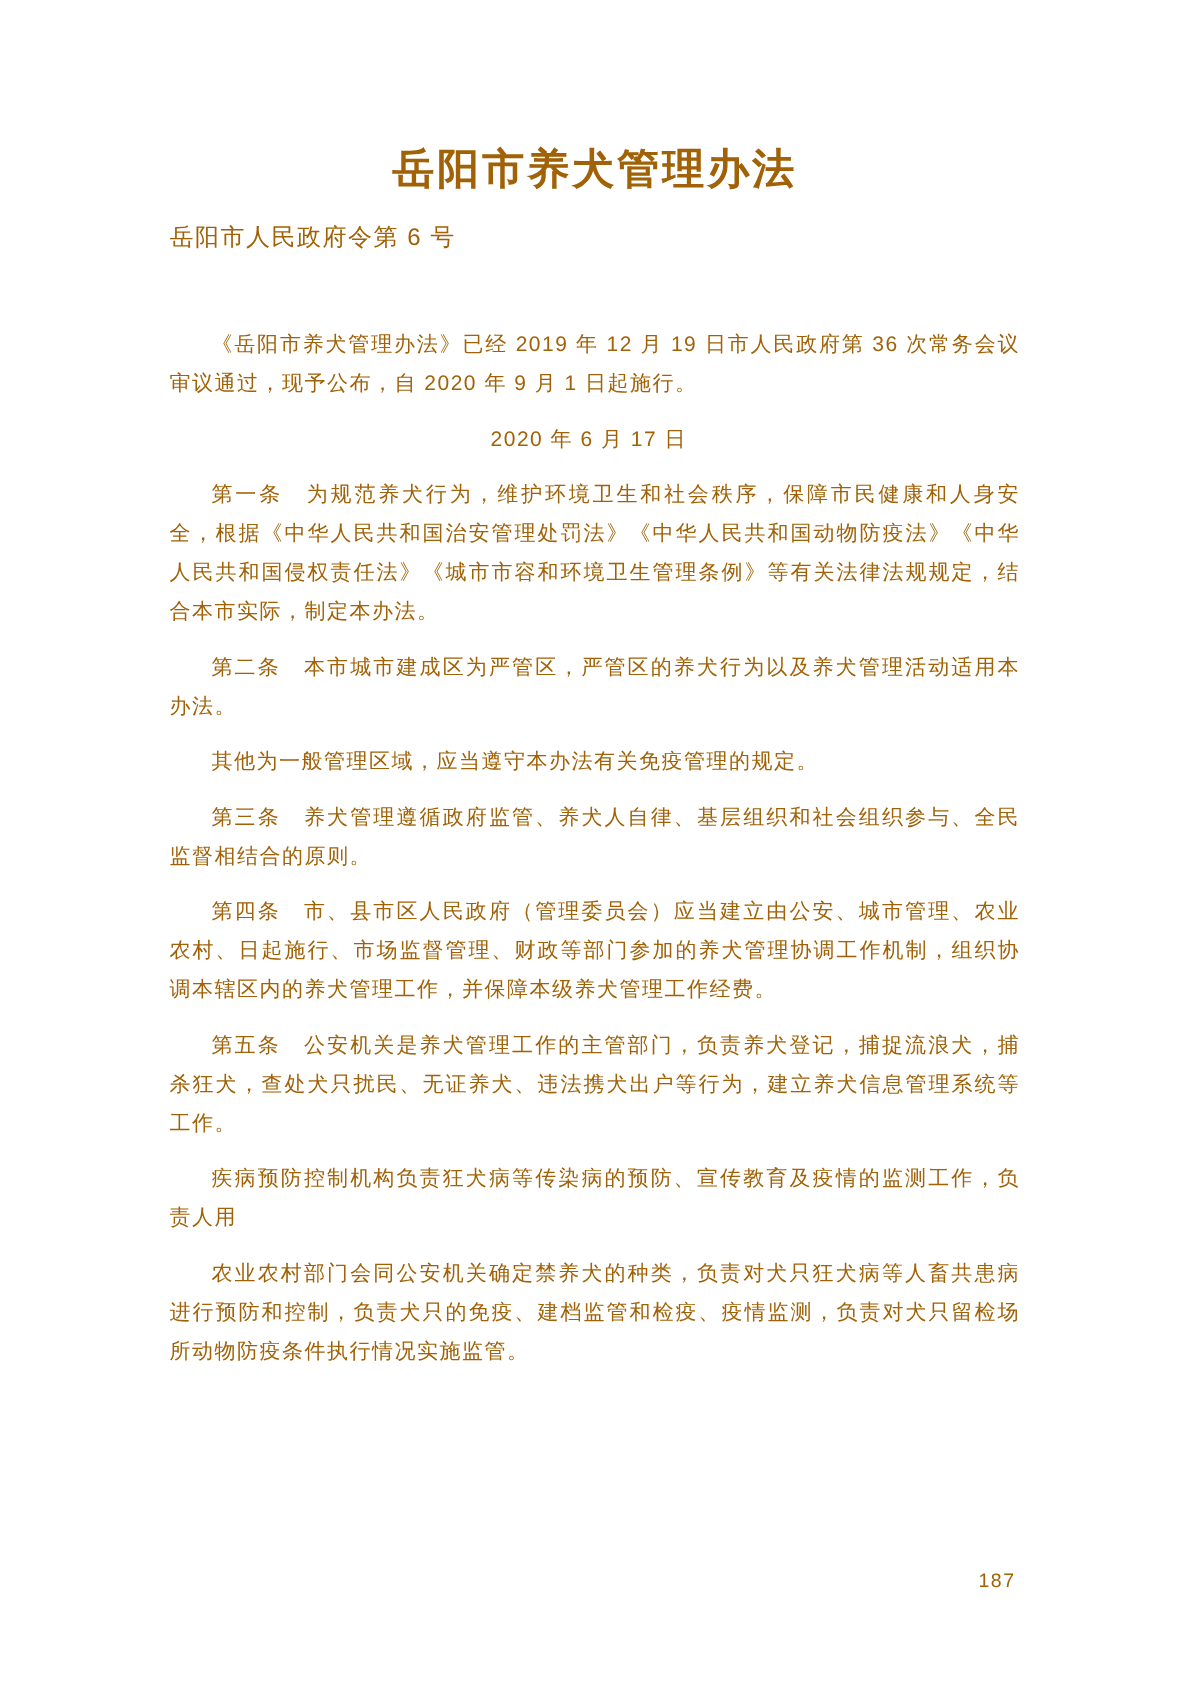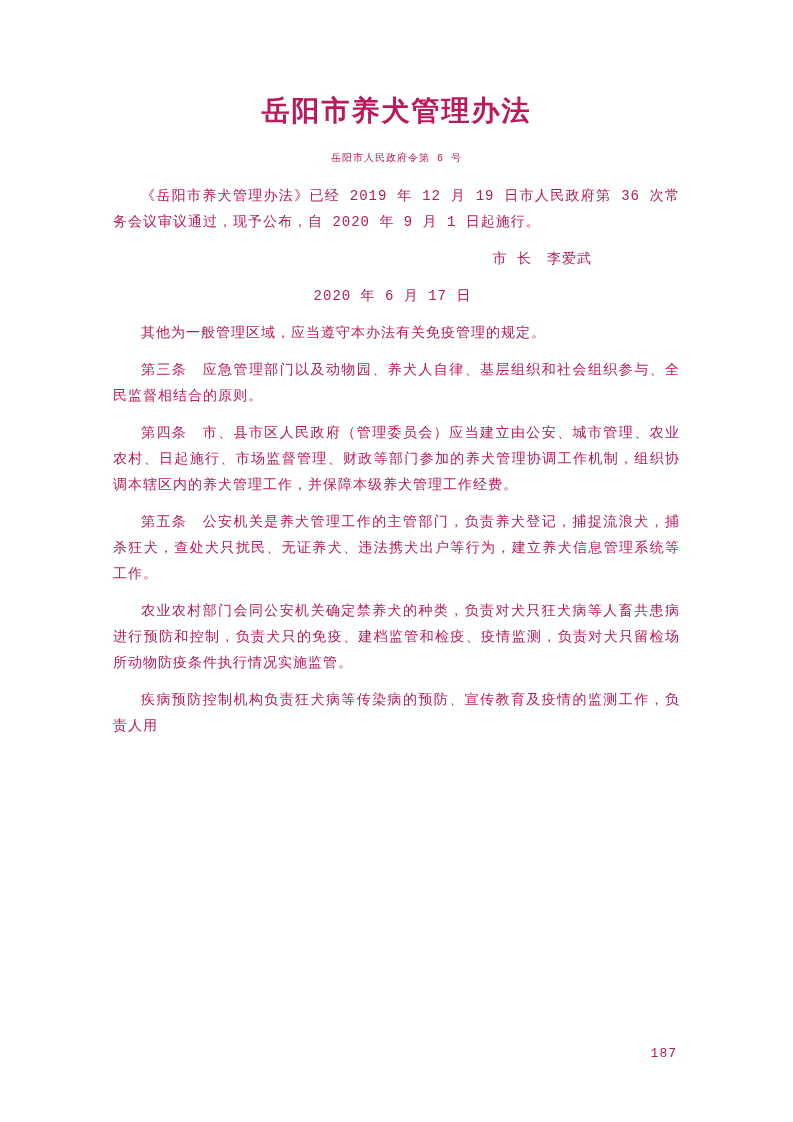--- a/index.html
+++ b/index.html
@@ -6,49 +6,49 @@
     margin: 0;
     padding: 0;
     background: #ffffff;
   }
   .page {
     position: relative;
     width: 793px;
     height: 1122px;
     background: #ffffff;
     overflow: hidden;
-    font-family: Liberation Mono, monospace;
-    color: #be185d;
+    font-family: Liberation Sans, sans-serif;
+    color: #a16207;
   }
   .content {
     padding: 0 113px;
   }
   .doc-title {
     margin: 95px 0 0 0;
     text-align: center;
     font-size: 28px;
     line-height: 36px;
     font-weight: bold;
     letter-spacing: 2px;
   }
   .decree-line {
     margin: 15px 0 0 0;
-    text-align: center;
-    font-size: 10px;
+    text-align: left;
+    font-size: 16px;
     line-height: 26px;
     letter-spacing: 1px;
   }
   .para, .sign-line, .date-line, .chapter-heading {
     margin: 0 0 11px 0;
     font-size: 14px;
     line-height: 26px;
     letter-spacing: 1px;
   }
   .intro {
-    margin-top: 11px;
+    margin-top: 44px;
   }
   .para {
     text-indent: 2em;
     text-align: justify;
   }
   .sign-line {
     text-align: right;
     padding-right: 88px;
   }
   .date-line {
@@ -72,30 +72,31 @@
 
 <div class="page">
   <div class="content">
 
     <h1 class="doc-title">岳阳市养犬管理办法</h1>
 
     <div class="decree-line">岳阳市人民政府令第 6 号</div>
 
     <p class="para intro">《岳阳市养犬管理办法》已经 2019 年 12 月 19 日市人民政府第 36 次常务会议审议通过，现予公布，自 2020 年 9 月 1 日起施行。</p>
 
-    <div class="sign-line">市 长　李爱武</div>
 
     <div class="date-line">2020 年 6 月 17 日</div>
 
 
     <div>
+      <p class="para">第一条　为规范养犬行为，维护环境卫生和社会秩序，保障市民健康和人身安全，根据《中华人民共和国治安管理处罚法》《中华人民共和国动物防疫法》《中华人民共和国侵权责任法》《城市市容和环境卫生管理条例》等有关法律法规规定，结合本市实际，制定本办法。</p>
+      <p class="para">第二条　本市城市建成区为严管区，严管区的养犬行为以及养犬管理活动适用本办法。</p>
       <p class="para">其他为一般管理区域，应当遵守本办法有关免疫管理的规定。</p>
-      <p class="para">第三条　应急管理部门以及动物园、养犬人自律、基层组织和社会组织参与、全民监督相结合的原则。</p>
+      <p class="para">第三条　养犬管理遵循政府监管、养犬人自律、基层组织和社会组织参与、全民监督相结合的原则。</p>
       <p class="para">第四条　市、县市区人民政府（管理委员会）应当建立由公安、城市管理、农业农村、日起施行、市场监督管理、财政等部门参加的养犬管理协调工作机制，组织协调本辖区内的养犬管理工作，并保障本级养犬管理工作经费。</p>
       <p class="para">第五条　公安机关是养犬管理工作的主管部门，负责养犬登记，捕捉流浪犬，捕杀狂犬，查处犬只扰民、无证养犬、违法携犬出户等行为，建立养犬信息管理系统等工作。</p>
+      <p class="para">疾病预防控制机构负责狂犬病等传染病的预防、宣传教育及疫情的监测工作，负责人用</p>
       <p class="para">农业农村部门会同公安机关确定禁养犬的种类，负责对犬只狂犬病等人畜共患病进行预防和控制，负责犬只的免疫、建档监管和检疫、疫情监测，负责对犬只留检场所动物防疫条件执行情况实施监管。</p>
-      <p class="para">疾病预防控制机构负责狂犬病等传染病的预防、宣传教育及疫情的监测工作，负责人用</p>
     </div>
 
   </div>
 
   <div class="page-number">187</div>
 </div>
 
 </body></html>

